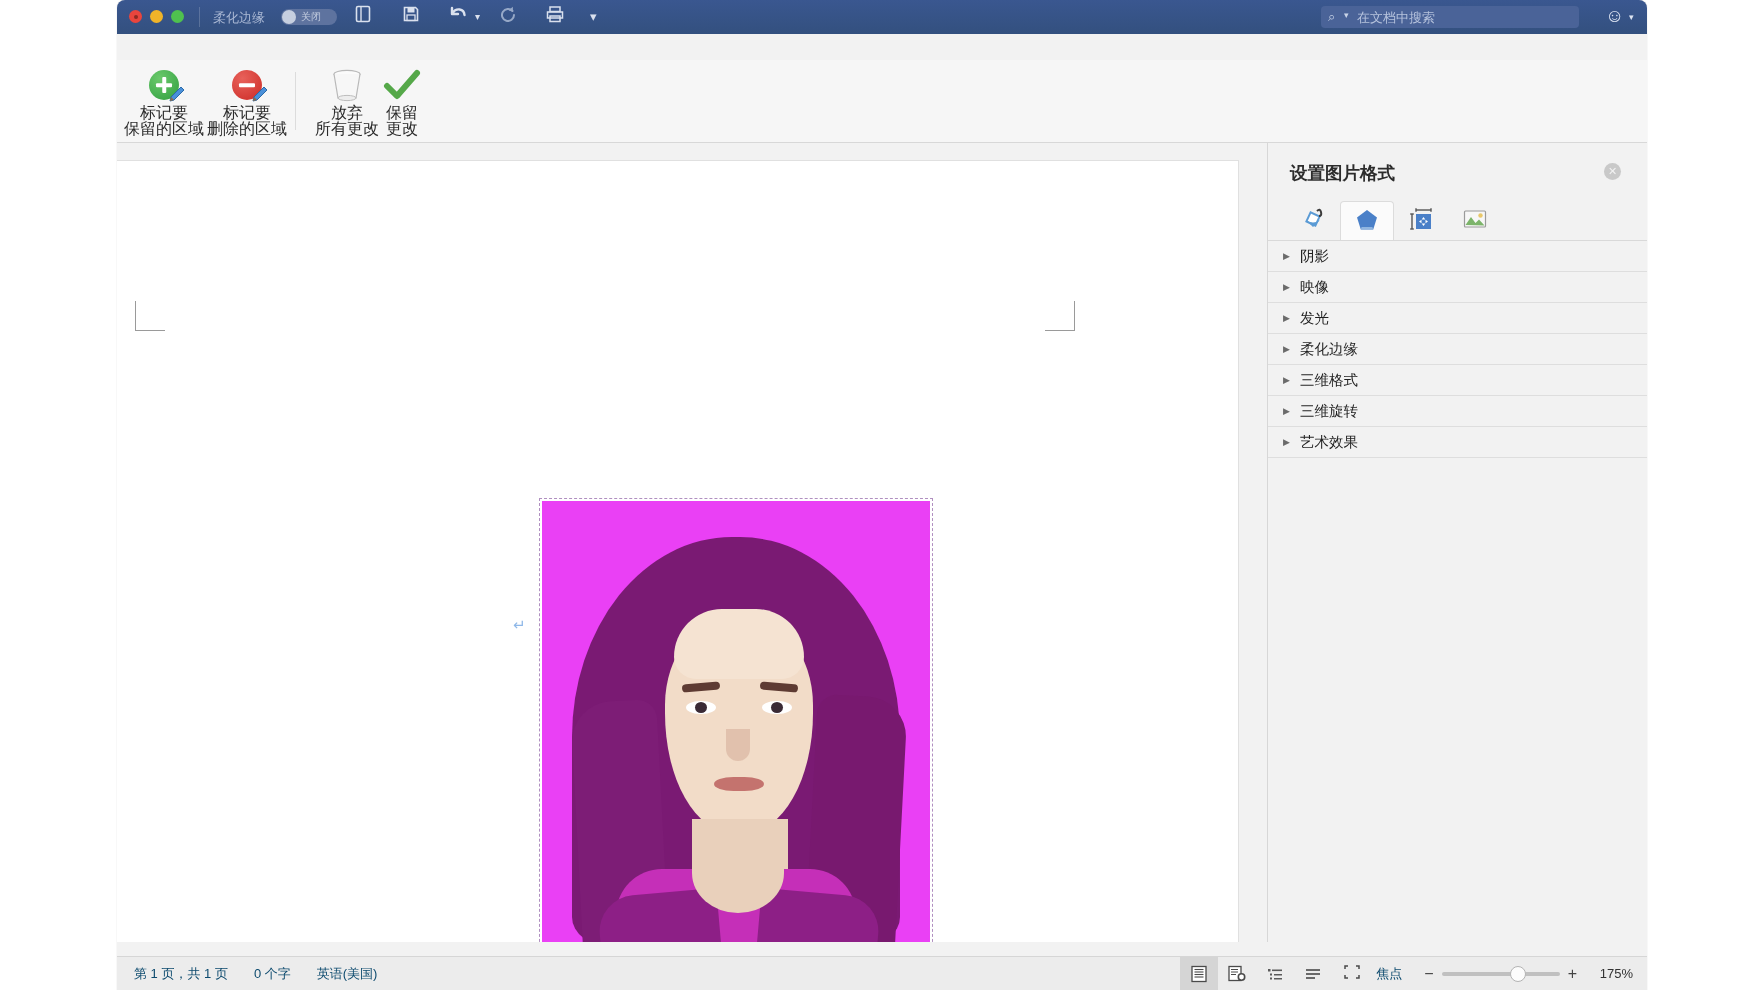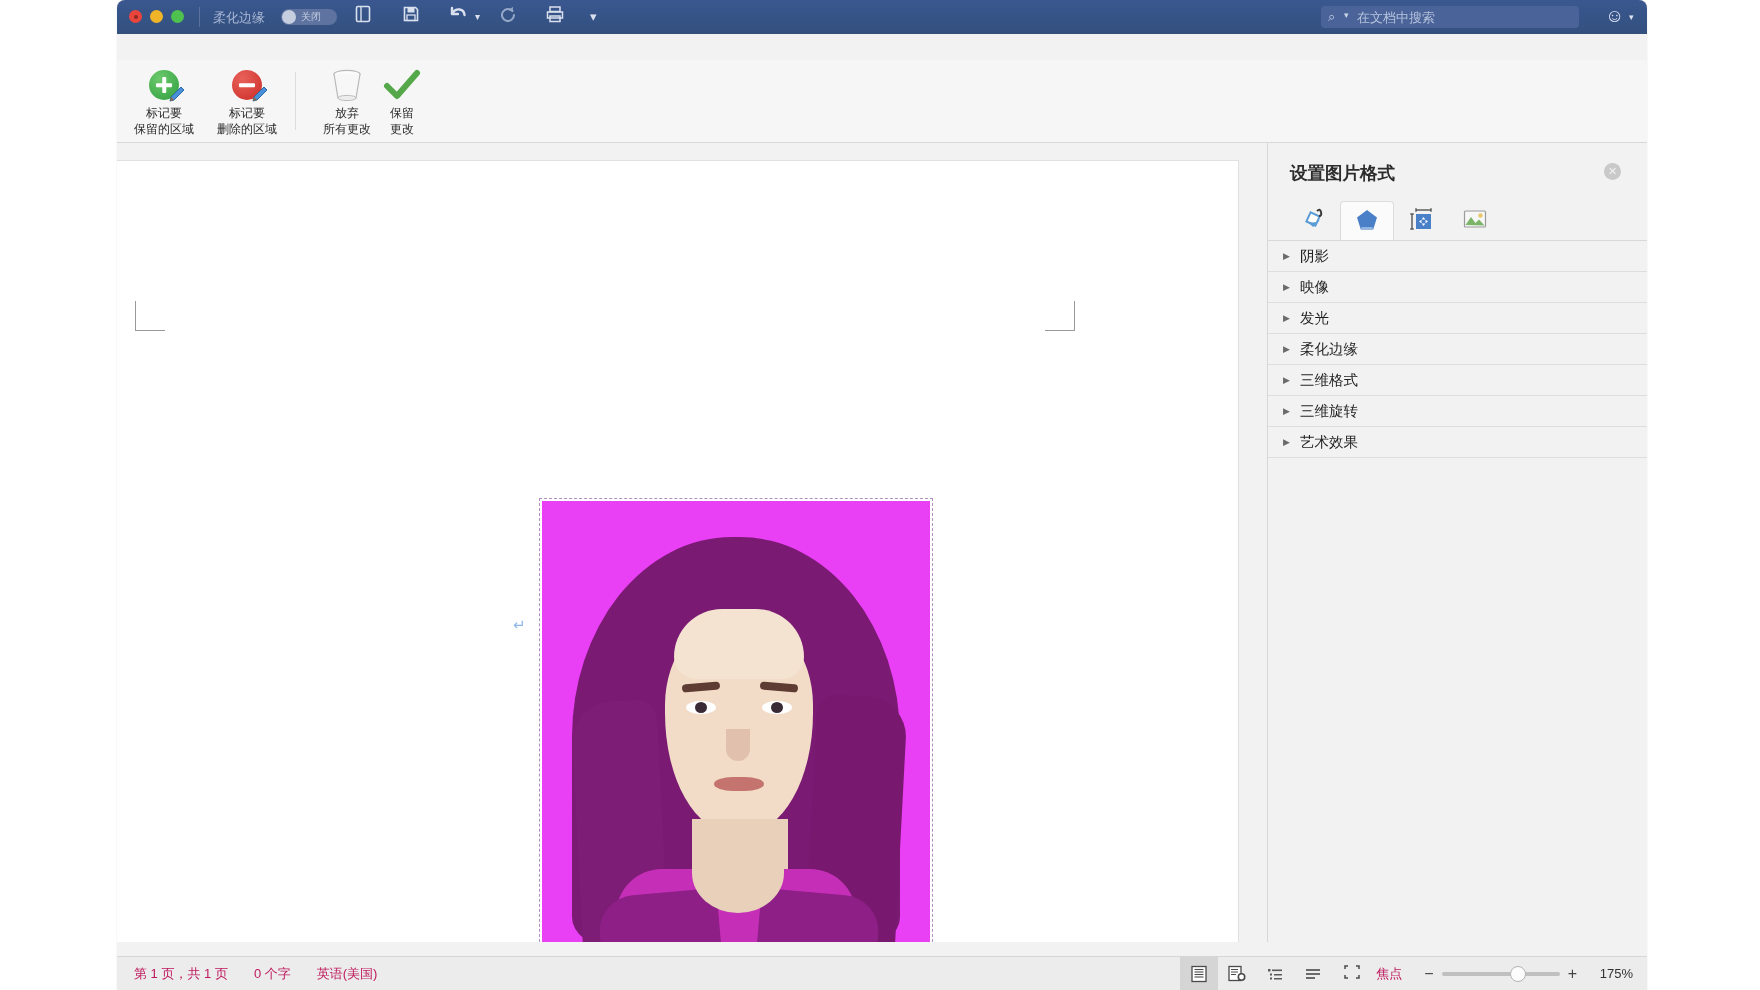--- a/index.html
+++ b/index.html
@@ -58,21 +58,21 @@
   .bulb{ position:absolute; left:1172px; top:35px; color:#f4d06a; font-size:15px; }
   .share{ position:absolute; left:1398px; top:36px; font-size:13.5px; color:#eef2f9; }
   .shareicon{ position:absolute; left:1376px; top:36px; color:#eef2f9; font-size:13px; }
   .collapse{ position:absolute; left:1463px; top:36px; color:#eef2f9; font-size:13px; }
 
   
   .ribbon{ position:absolute; left:0; top:60px; width:100%; height:83px;
     background:#f6f6f6; border-bottom:1px solid #d8d8d8; }
   .rb-btn{ position:absolute; top:6px; width:80px; text-align:center; cursor:default; }
   .rb-ico{ height:38px; display:flex; align-items:center; justify-content:center; }
-  .rb-lbl{ font-size:12px; line-height:14px; color:#2b2b2b; margin-top:2px; }
+  .rb-lbl{ font-size:16px; line-height:14px; color:#2b2b2b; margin-top:2px; }
   .rb-div{ position:absolute; top:12px; width:1px; height:58px; background:#dcdcdc; }
 
   .circ{ position:relative; width:30px; height:30px; border-radius:50%; }
   .circ.green{ background:radial-gradient(circle at 35% 28%,#6bc96b,#2f9e3f); }
   .circ.red{ background:radial-gradient(circle at 35% 28%,#e8615a,#cc2b26); }
   .circ .bar{ position:absolute; left:50%; top:50%; transform:translate(-50%,-50%);
     background:#fff; }
   .circ .bh{ width:16px; height:3.5px; border-radius:1px; }
   .circ .bv{ width:3.5px; height:16px; border-radius:1px; }
   .pencil{ position:absolute; right:-7px; bottom:-5px; width:20px; height:20px; }
@@ -149,21 +149,21 @@
   .sb-row{ position:relative; height:31px; border-bottom:1px solid #dedede;
     display:flex; align-items:center; cursor:default; }
   .sb-arrow{ margin-left:15px; font-size:9px; color:#6b6b6b; }
   .sb-lbl{ margin-left:10px; font-size:14.5px; color:#1f1f1f; }
 
   
   .statusbar{ position:absolute; left:0; right:0; bottom:0; height:48px; background:#f2f2f2; }
   .sb-line{ position:absolute; left:0; right:0; top:14px; height:1px; background:#d6d6d6; }
   .st-inner{ position:absolute; left:0; right:0; top:15px; height:33px;
     background:#ececec; display:flex; align-items:center; }
-  .st-txt{ font-size:13px; color:#be185d;text-align:center; }
+  .st-txt{ font-size:13px; color:#0c4a6e;text-align:center; }
   .st-right{ position:absolute; right:14px; top:15px; height:33px;
     display:flex; align-items:center; gap:0px; }
   .vbtn{ width:38px; height:33px; display:flex; align-items:center; justify-content:center; }
   .vbtn.on{ background:#d5d5d5; }
   .zoom-minus,.zoom-plus{ font-size:16px; color:#444; padding:0 8px; }
   .slider{ position:relative; width:118px; height:4px; background:#c0c0c0; border-radius:2px; }
   .knob{ position:absolute; left:68px; top:-6px; width:16px; height:16px;
     border-radius:50%; background:#fcfcfc; border:1px solid #b3b3b3; }
   .zoom-val{ font-size:13px; color:#333; width:48px; text-align:right; }
 </style>

